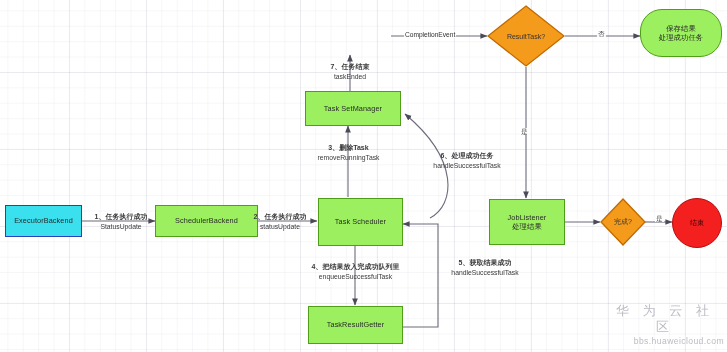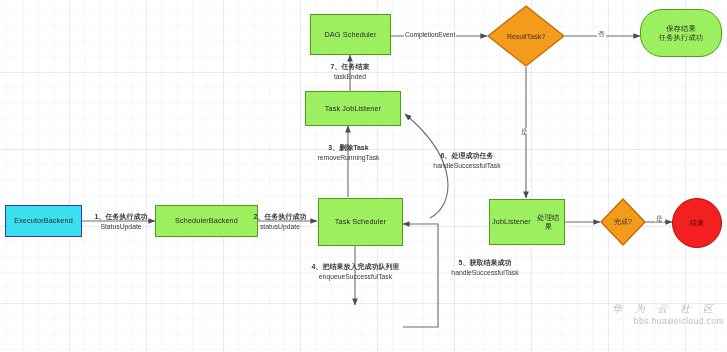--- a/index.html
+++ b/index.html
@@ -115,24 +115,23 @@
     line-height: 1.1;
   }
   .watermark {
     position: absolute;
     text-align: center;
     color: #b9bcc4;
     user-select: none;
   }
   .watermark .wm-cn {
     display: block;
-    font-size: 10px;
+    font-size: 13px;
     letter-spacing: 5px;
     line-height: 1.25;
-    font-style: italic;
   }
   .watermark .wm-en {
     display: block;
     font-size: 8.6px;
     letter-spacing: 0.4px;
     text-align: right;
   }
 </style>
 </head>
 <body>
@@ -179,41 +178,41 @@
 
   <div class="node box green" style="left:155px; top:205px; width:103px; height:32px;">
     <span class="lbl">SchedulerBackend</span>
   </div>
 
   <div class="node box green" style="left:318px; top:198px; width:85px; height:48px;">
     <span class="lbl">Task Scheduler</span>
   </div>
 
   <div class="node box green" style="left:305px; top:91px; width:96px; height:35px;">
-    <span class="lbl">Task JobListener</span>
-  </div>
-
-  <div class="node box green" style="left:310px; top:14px; width:81px; height:41px;">
-    <span class="lbl">DAG Scheduler</span>
-  </div>
-
+    <span class="lbl">Task SetManager</span>
+  </div>
+
+
+  <div class="node box green" style="left:308px; top:306px; width:95px; height:38px;">
+    <span class="lbl">TaskResultGetter</span>
+  </div>
 
   <div class="diamond-wrap" style="left:487px; top:5px; width:78px; height:62px;">
     <svg class="diamond-shape" viewBox="0 0 78 62">
       <polygon points="39,1 77,31 39,61 1,31" fill="#f59b1c" stroke="#c06a00" stroke-width="1.3"></polygon>
     </svg>
     <div class="diamond-txt">ResultTask?</div>
   </div>
 
   <div class="node box green" style="left:640px; top:9px; width:82px; height:48px; flex-direction:column;border-radius:22px;">
     <span class="lbl">保存结果</span>
-    <span class="lbl">任务执行成功</span>
-  </div>
-
-  <div class="node box green" style="left:489px; top:199px; width:76px; height:46px; flex-direction:row;">
+    <span class="lbl">处理成功任务</span>
+  </div>
+
+  <div class="node box green" style="left:489px; top:199px; width:76px; height:46px; flex-direction:column;">
     <span class="lbl">JobListener</span>
     <span class="lbl">处理结果</span>
   </div>
 
   <div class="diamond-wrap" style="left:600px; top:198px; width:46px; height:48px;">
     <svg class="diamond-shape" viewBox="0 0 46 48">
       <polygon points="23,1 45,24 23,47 1,24" fill="#f59b1c" stroke="#c06a00" stroke-width="1.3"></polygon>
     </svg>
     <div class="diamond-txt">完成?</div>
   </div>

